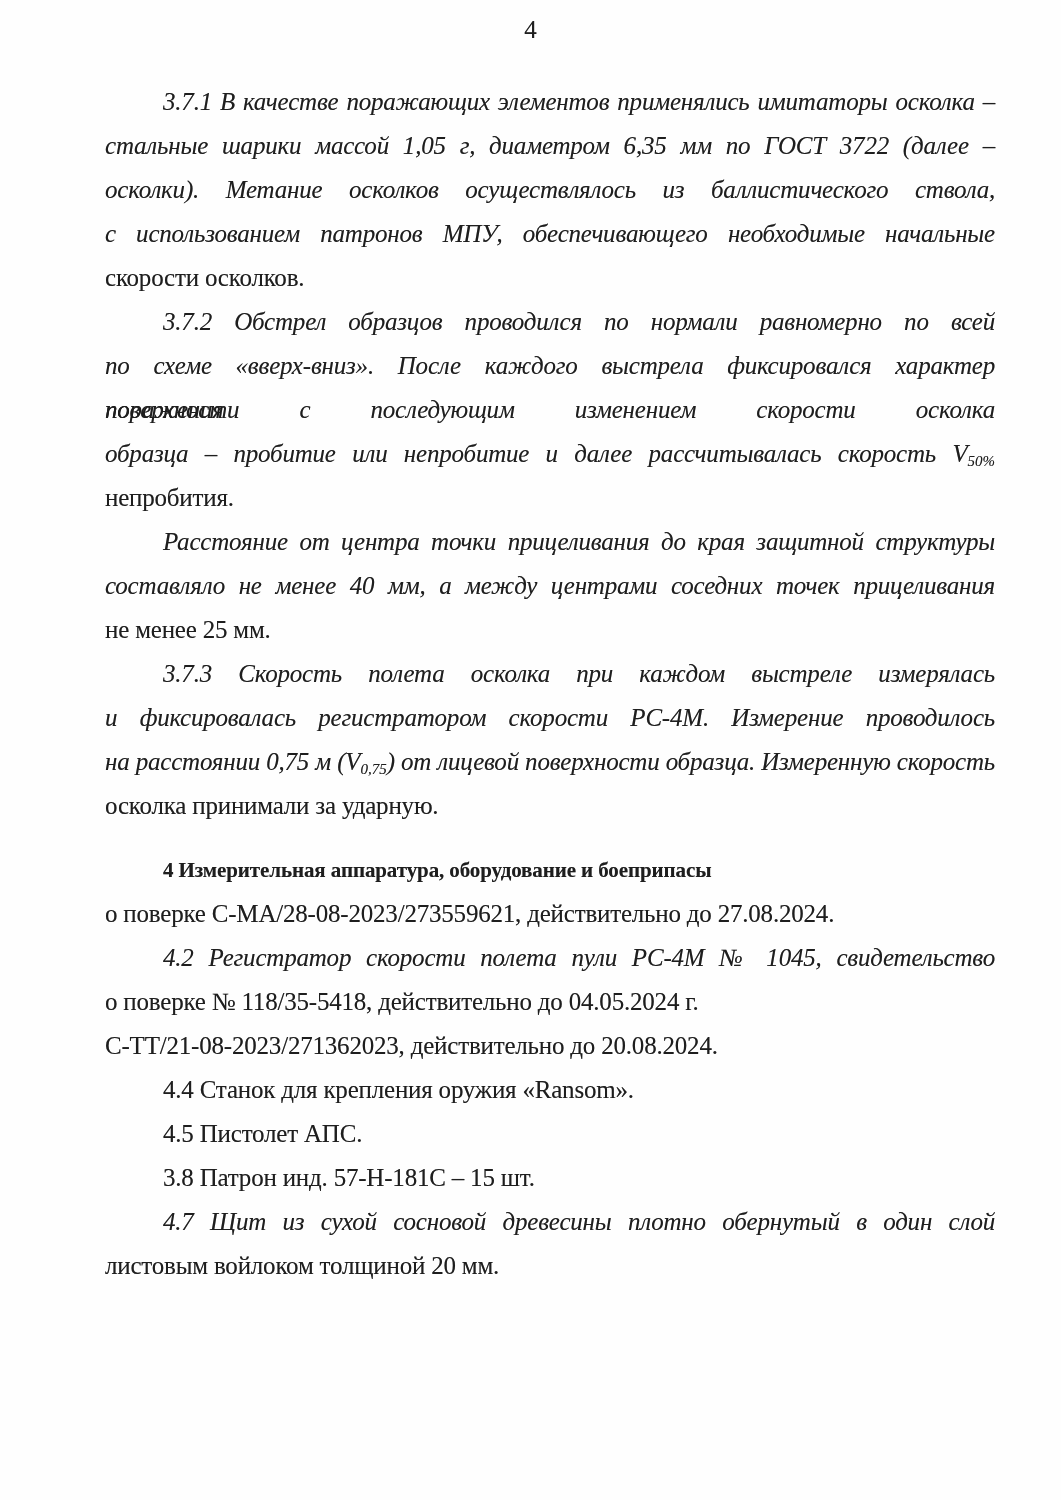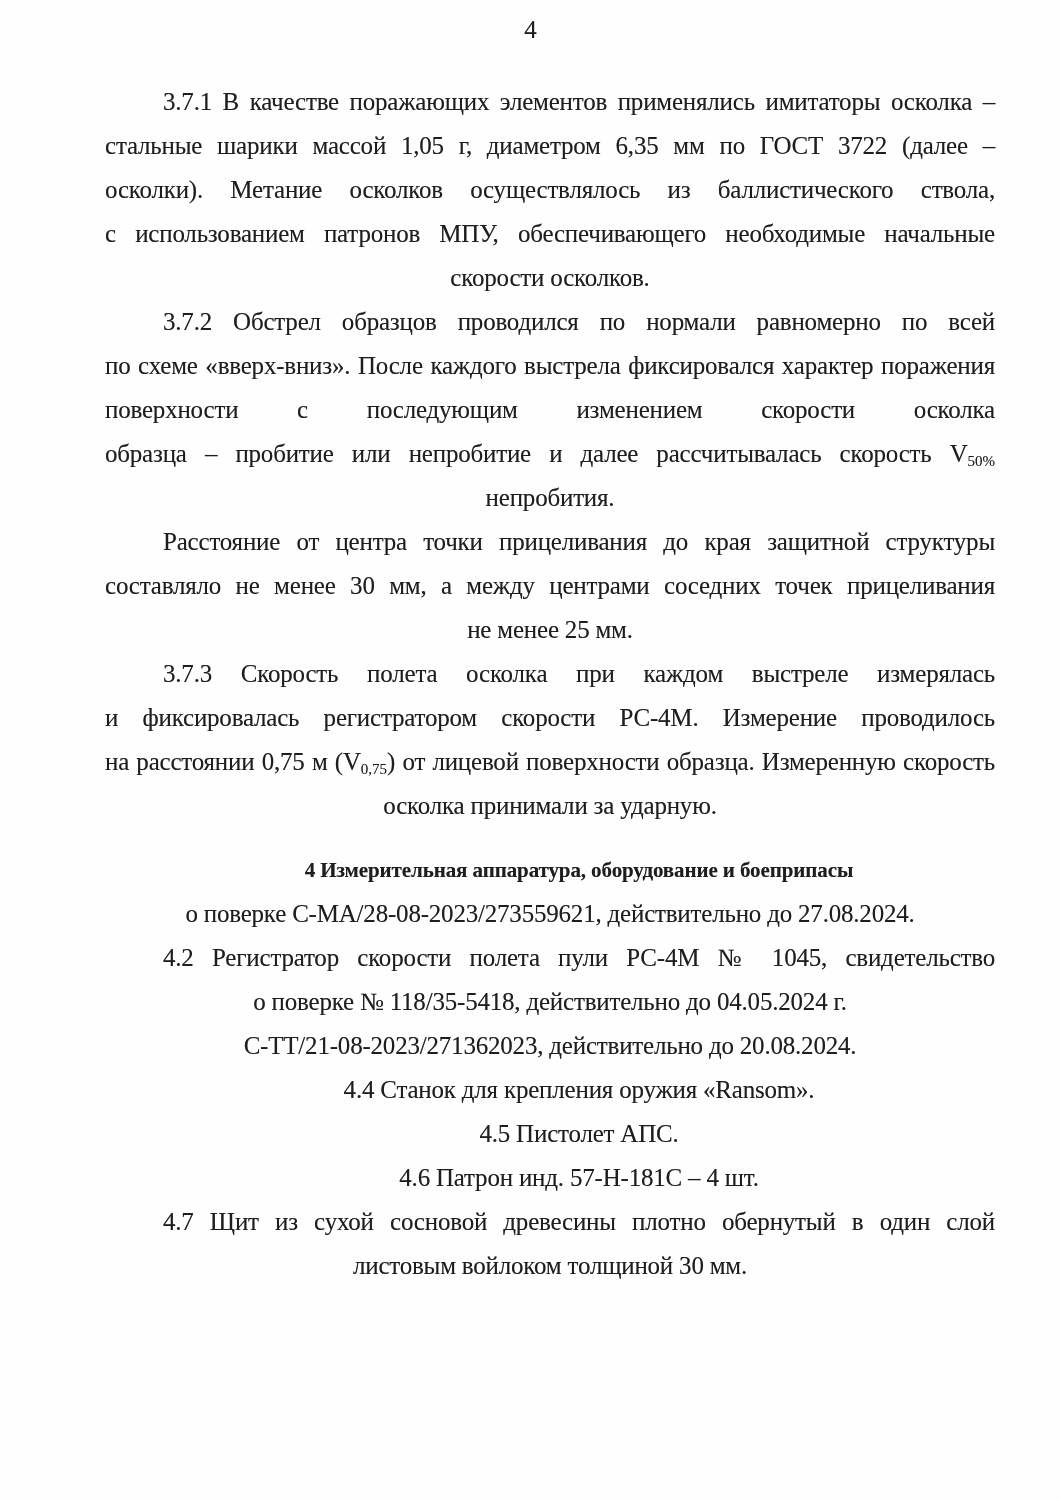--- a/index.html
+++ b/index.html
@@ -29,27 +29,28 @@
     margin-left: 105px;
     width: 890px;
     font-size: 25px;
     letter-spacing: -0.2px;
   }
   .para { margin: 0; padding: 0; }
   .ln {
     display: block;
     line-height: 44px;
     height: 44px;
-    text-align: center;
+    text-align: left;
     white-space: normal;
     overflow: visible;
   }
   .j {
     text-align: justify;
     text-align-last: justify;
+    font-style: italic;
   }
   .ind { padding-left: 58px; }
   .ind.j { text-indent: 0; }
   .heading {
     font-weight: 700;
     font-size: 21px;
     margin: 20px 0 0 0;
     letter-spacing: -0.1px;
   }
   .sub {
@@ -78,21 +79,21 @@
     <div class="para">
       <div class="ln j ind">3.7.2 Обстрел образцов проводился по нормали равномерно по всей</div>
       <div class="ln j">по схеме «вверх-вниз». После каждого выстрела фиксировался характер поражения</div>
       <div class="ln j">поверхности с последующим изменением скорости осколка</div>
       <div class="ln j"><span>образца – пробитие или непробитие и далее рассчитывалась скорость V</span><span class="sub">50%</span><span></span></div>
       <div class="ln">непробития.</div>
     </div>
 
     <div class="para">
       <div class="ln j ind">Расстояние от центра точки прицеливания до края защитной структуры</div>
-      <div class="ln j">составляло не менее 30 мм, а между центрами соседних точек прицеливания</div>
+      <div class="ln j">составляло не менее 40 мм, а между центрами соседних точек прицеливания</div>
       <div class="ln">не менее 25 мм.</div>
     </div>
 
     <div class="para">
       <div class="ln j ind">3.7.3 Скорость полета осколка при каждом выстреле измерялась</div>
       <div class="ln j">и фиксировалась регистратором скорости РС-4М. Измерение проводилось</div>
       <div class="ln j"><span>на расстоянии 0,75 м (V</span><span class="sub">0,75</span><span>) от лицевой поверхности образца. Измеренную скорость</span></div>
       <div class="ln">осколка принимали за ударную.</div>
     </div>
 
@@ -113,22 +114,22 @@
 
     <div class="para">
       <div class="ln ind">4.4 Станок для крепления оружия «Ransom».</div>
     </div>
 
     <div class="para">
       <div class="ln ind">4.5 Пистолет АПС.</div>
     </div>
 
     <div class="para">
-      <div class="ln ind">4.6 Патрон инд. 57-Н-181С – 4 шт.</div>
+      <div class="ln ind">3.8 Патрон инд. 57-Н-181С – 15 шт.</div>
     </div>
 
     <div class="para">
       <div class="ln j ind">4.7 Щит из сухой сосновой древесины плотно обернутый в один слой</div>
-      <div class="ln">листовым войлоком толщиной 30 мм.</div>
+      <div class="ln">листовым войлоком толщиной 20 мм.</div>
     </div>
 
   </div>
 </div>
 
 </body></html>

